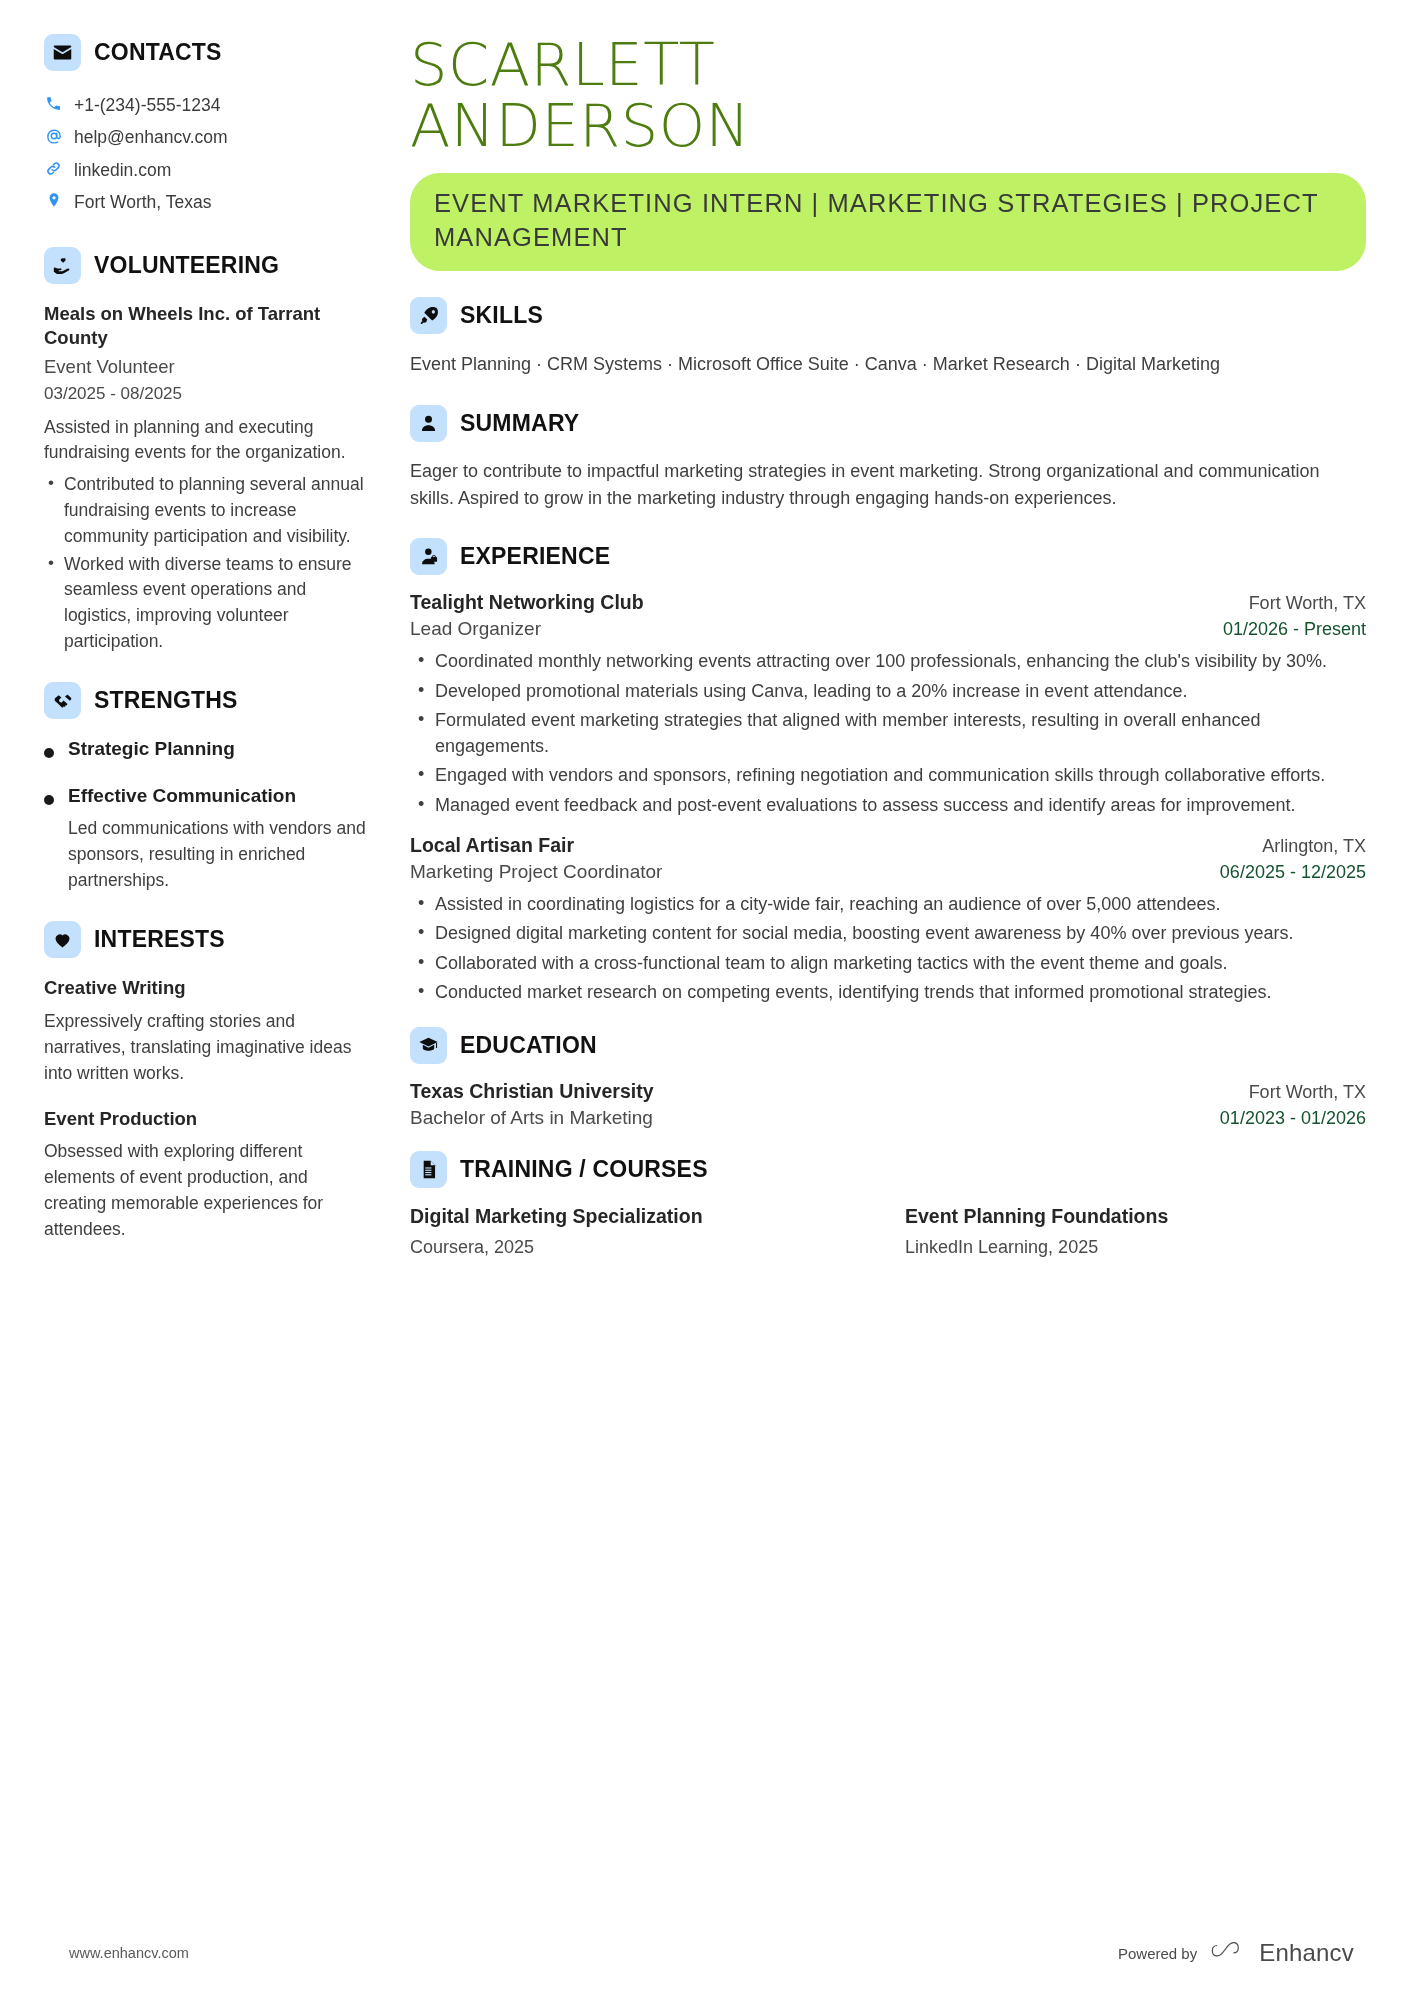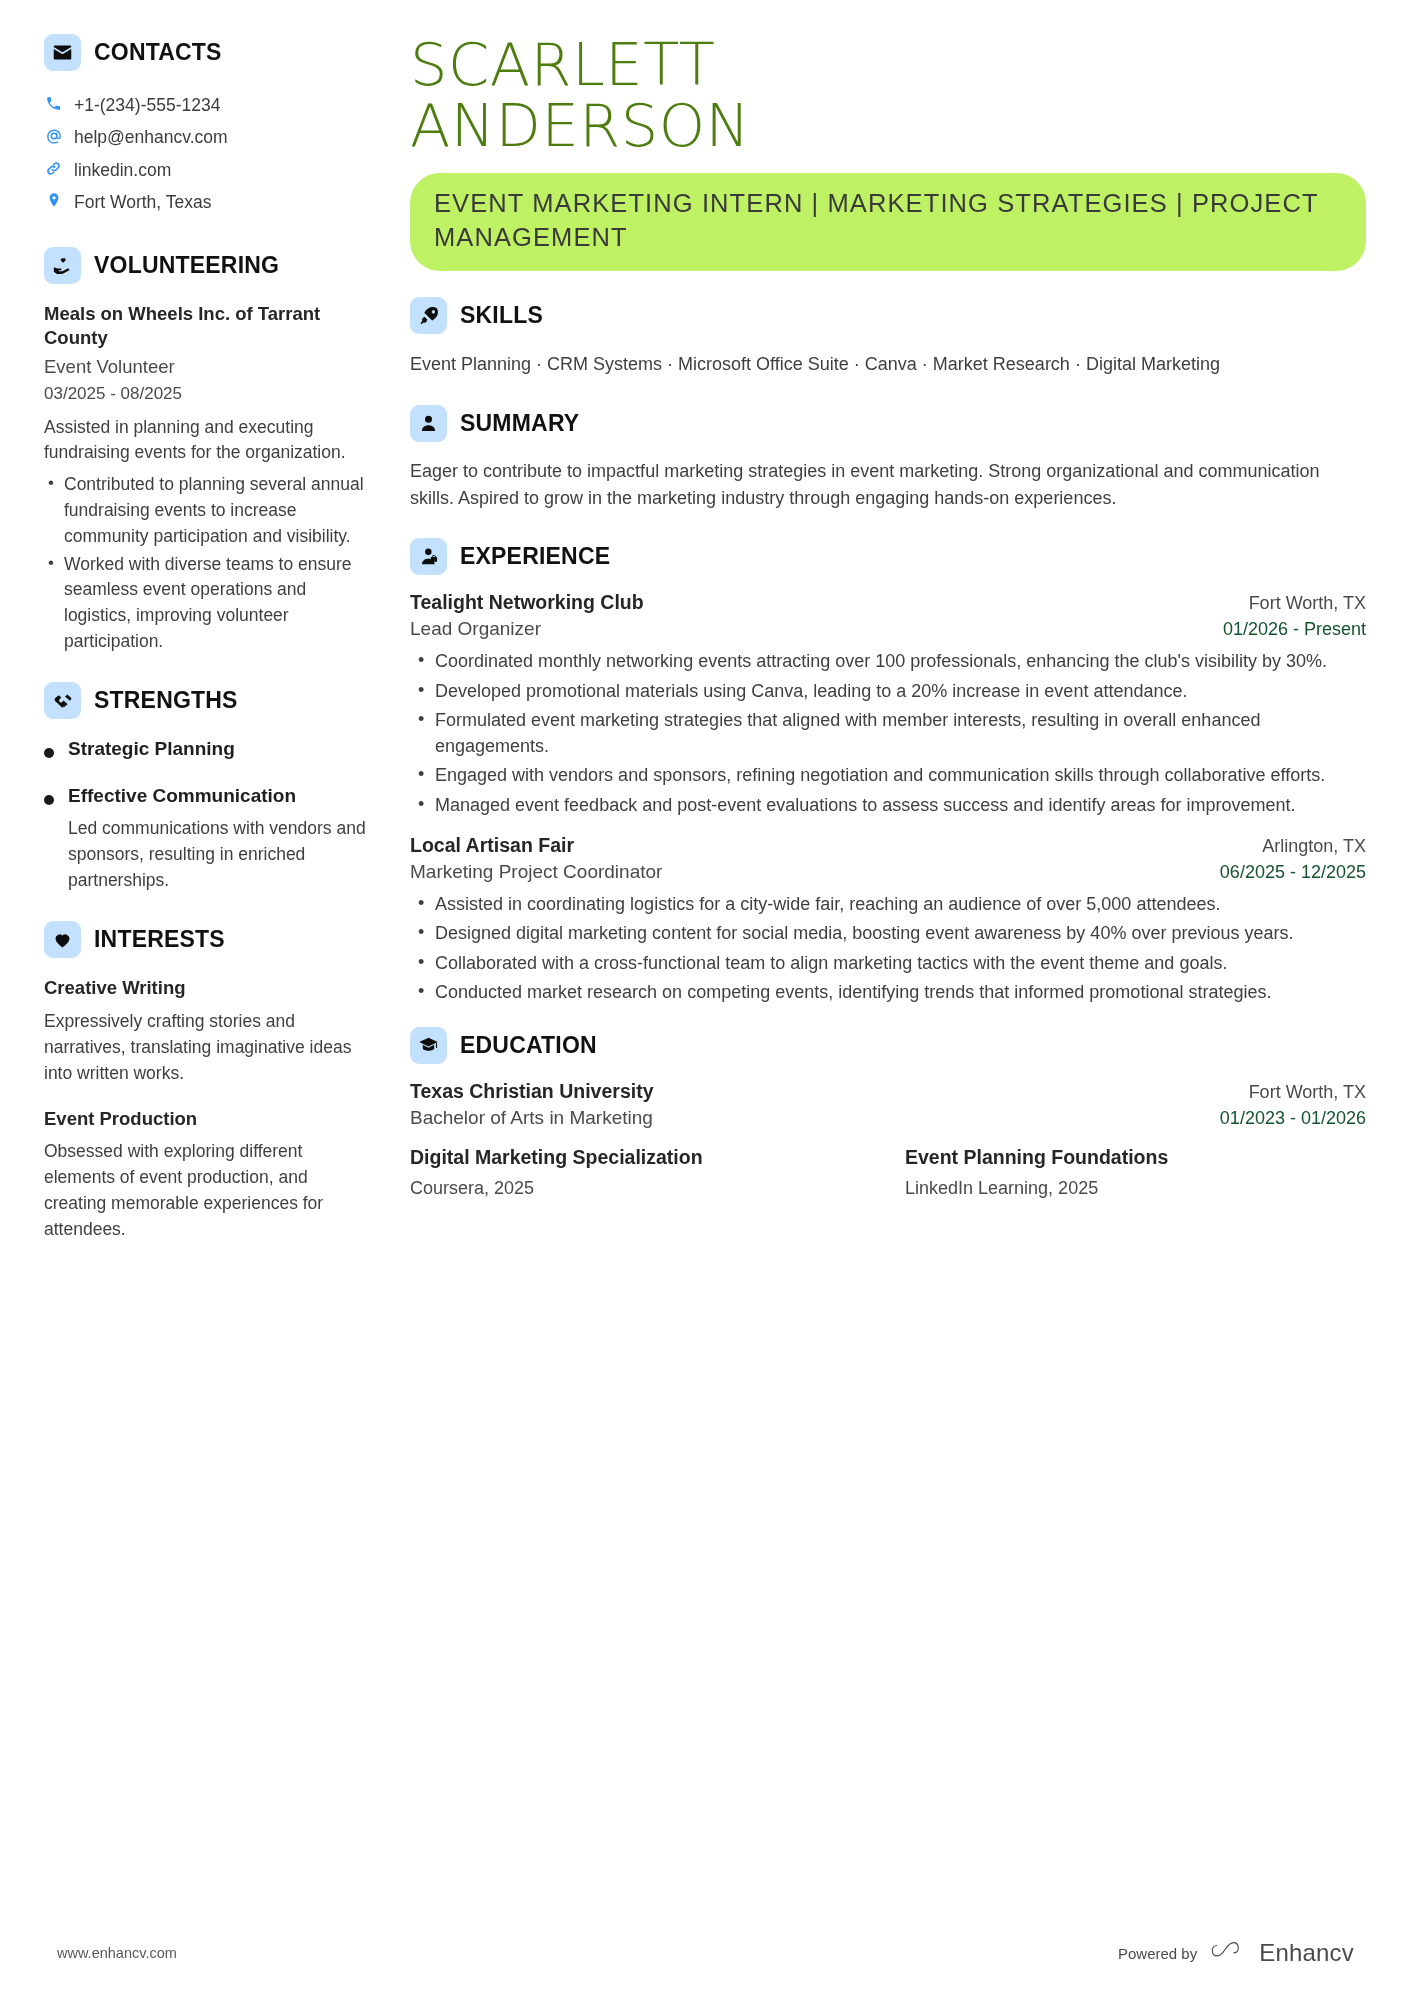--- a/index.html
+++ b/index.html
@@ -102,21 +102,21 @@
     content: "•"; position: absolute; left: 8px; top: -1px; color: #3f3f3f;
   }
 
   .courses { display: flex; gap: 34px; margin-top: 16px; }
   .course { flex: 1 1 0; }
   .course-title { font-size: 19.5px; font-weight: 700; color: #262626; line-height: 1.3; }
   .course-sub { font-size: 18px; color: #4a4a4a; margin-top: 8px; }
 
   
   .footer {
-    position: absolute; left: 1px; right: 0; bottom: 28px;
+    position: absolute; left: 13px; right: 0; bottom: 28px;
     padding: 0 56px;
     display: flex; align-items: center; justify-content: space-between;
   }
   .f-url { font-size: 14.5px; color: #5a5a5a; }
   .f-right { display: flex; align-items: center; gap: 12px; }
   .f-pow { font-size: 15px; color: #4a4a4a; }
   .f-brand { font-size: 24px; color: #4a4a4a; font-weight: 400; letter-spacing: .2px; }
 </style>
 </head>
 <body>
@@ -349,20 +349,35 @@
             <span class="e-loc">Fort Worth, TX</span>
           </div>
           <div class="entry-sub">
             <span class="e-role">Bachelor of Arts in Marketing</span>
             <span class="e-date">01/2023 - 01/2026</span>
           </div>
         </div>
       </section>
 
       <section>
+        <div class="sec-head tight">
+          <span class="chip">
+            <svg width="21" height="21" viewBox="0 0 24 24" fill="#0d0d0d">
+              <path d="M6.5 2h8l5 5v15h-13V2z"></path>
+              <path d="M14.5 2v5h5" fill="#c3e0fd"></path>
+              <g fill="#c3e0fd">
+                <rect x="8.3" y="9.6" width="7" height="1.3"></rect>
+                <rect x="8.3" y="12.2" width="7" height="1.3"></rect>
+                <rect x="8.3" y="14.8" width="7" height="1.3"></rect>
+                <rect x="8.3" y="17.4" width="7" height="1.3"></rect>
+              </g>
+            </svg>
+          </span>
+          <span class="sec-title">TRAINING / COURSES</span>
+        </div>
 
         <div class="courses">
           <div class="course">
             <div class="course-title">Digital Marketing Specialization</div>
             <div class="course-sub">Coursera, 2025</div>
           </div>
           <div class="course">
             <div class="course-title">Event Planning Foundations</div>
             <div class="course-sub">LinkedIn Learning, 2025</div>
           </div>

